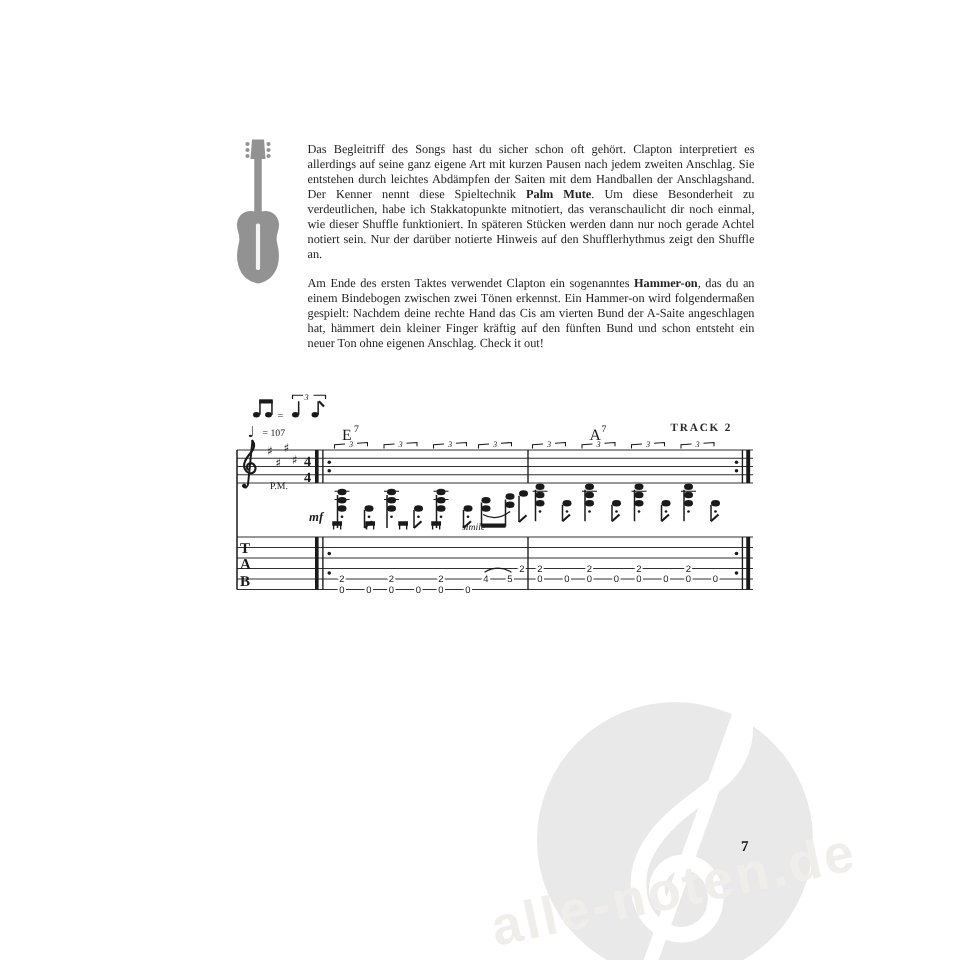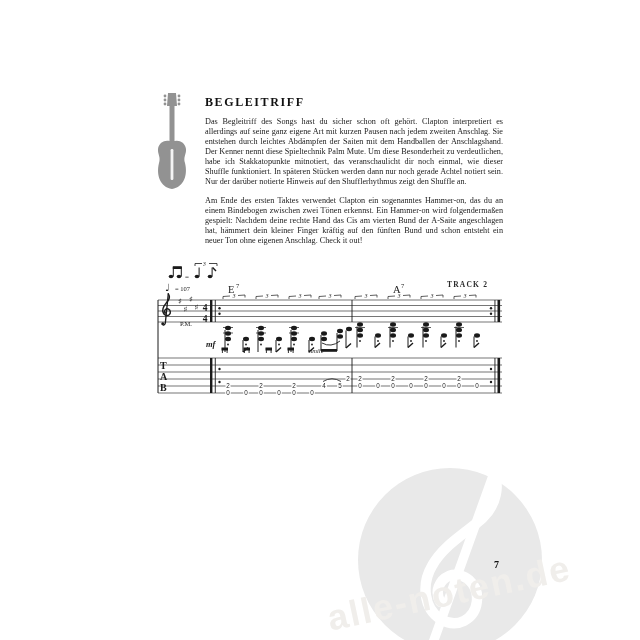--- a/index.html
+++ b/index.html
@@ -11,21 +11,21 @@
   .wm-clef{position:absolute;left:388px;top:460px;transform:rotate(14deg);}
   .wm-text{position:absolute;left:328px;top:598px;font-family:"Liberation Sans",sans-serif;
            font-weight:bold;font-size:36px;letter-spacing:2px;color:#f0eeeb;
            transform:rotate(-12deg);transform-origin:left center;white-space:nowrap;}
   
   .guitar{position:absolute;left:152px;top:92px;}
   
   .textcol{position:absolute;left:205px;top:95px;width:298px;}
   h1.title{font-size:12px;font-weight:bold;letter-spacing:1.6px;margin:0 0 7px 0;color:#111;}
   p.body{font-size:8.2px;line-height:1.22;text-align:justify;margin:0 0 9px 0;color:#222;}
-  p.body b{font-weight:normal;}
+  p.body b{font-weight:bold;}
   
   .notation{position:absolute;left:150px;top:260px;}
   .pageno{position:absolute;left:494px;top:559px;font-size:10px;font-weight:bold;color:#111;}
   svg text{user-select:none;}
 </style>
 </head>
 <body>
 
 <div id="canvas">
 
@@ -53,21 +53,20 @@
           <circle cx="27" cy="8" r="1.4"></circle>
           <circle cx="27" cy="12" r="1.4"></circle>
         <rect x="17.5" y="14" width="5" height="38"></rect>
         <path d="M20,50 C15,47 7,49 6,57 C5.5,62 9,65 7,71 C4,83 8,95 20,97 C32,95 36,83 33,71 C31,65 34.5,62 34,57 C33,49 25,47 20,50 Z"></path>
       </g>
       <rect x="18.6" y="57" width="2.8" height="31" rx="1.2" fill="#ffffff" opacity="0.9"></rect>
     </svg>
   </div>
 
   <div class="textcol">
-    <h1 class="title">BEGLEITRIFF</h1>
     <p class="body"><span>Das Begleitriff des Songs hast du sicher schon oft gehört. Clapton interpretiert es allerdings auf seine ganz eigene Art mit kurzen Pausen nach jedem zweiten Anschlag. Sie entstehen durch leichtes Abdämpfen der Saiten mit dem Handballen der Anschlagshand. Der Kenner nennt diese Spieltechnik </span><b>Palm Mute</b><span>. Um diese Besonderheit zu verdeutlichen, habe ich Stakkatopunkte mitnotiert, das veranschaulicht dir noch einmal, wie dieser Shuffle funktioniert. In späteren Stücken werden dann nur noch gerade Achtel notiert sein. Nur der darüber notierte Hinweis auf den Shufflerhythmus zeigt den Shuffle an.</span></p>
     <p class="body"><span>Am Ende des ersten Taktes verwendet Clapton ein sogenanntes </span><b>Hammer-on</b><span>, das du an einem Bindebogen zwischen zwei Tönen erkennst. Ein Hammer-on wird folgendermaßen gespielt: Nachdem deine rechte Hand das Cis am vierten Bund der A-Saite angeschlagen hat, hämmert dein kleiner Finger kräftig auf den fünften Bund und schon entsteht ein neuer Ton ohne eigenen Anschlag. Check it out!</span></p>
   </div>
 
   <div class="notation">
   <svg width="360" height="150" viewBox="0 0 360 150">
 
     <g fill="#1a1a1a" stroke="none">
       <ellipse cx="21" cy="16.5" rx="2.3" ry="1.8"></ellipse>
       <ellipse cx="29" cy="16.5" rx="2.3" ry="1.8"></ellipse>

